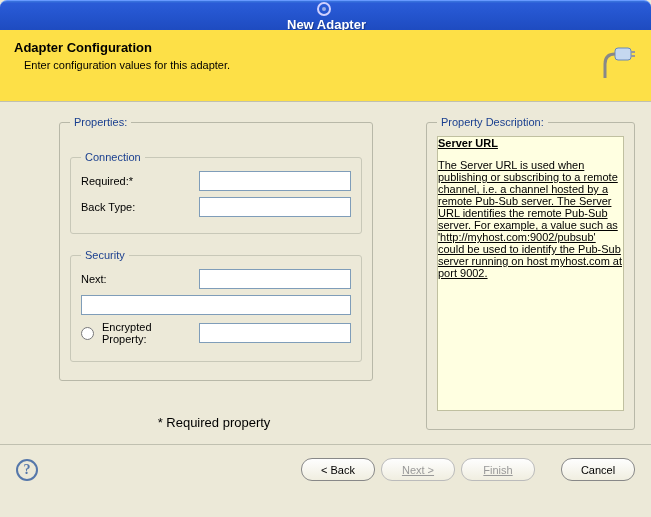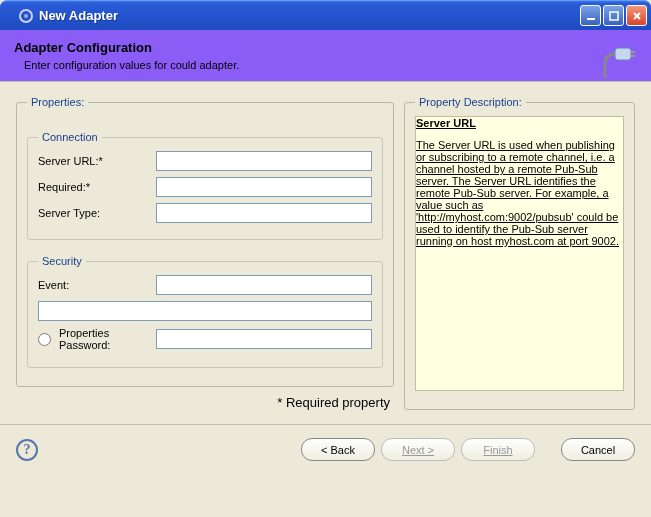--- a/index.html
+++ b/index.html
@@ -9,24 +9,25 @@
   background: #ece9d8;
   width: 651px;
   height: 517px;
   overflow: hidden;
 }
 .titlebar {
   height: 30px;
   background: linear-gradient(to bottom, #3b77dd 0%, #2a5bd7 8%, #2556d0 40%, #1e4bc0 100%);
   display: flex;
   align-items: center;
-  padding: 0 4px 0 18px;
+  padding: 0 4px 0 6px;
   color: #fff;
   border-radius: 7px 7px 0 0;
   border-top: 1px solid #6699ff;
+  flex-direction: column;
 }
 .titlebar .app-icon {
   width: 16px; height: 16px;
   margin-right: 5px;
   display: flex; align-items: center; justify-content: center;
 }
 .titlebar .title {
   font-weight: bold;
   font-size: 13px;
   text-shadow: 1px 1px 1px rgba(0,0,0,0.3);
@@ -42,25 +43,25 @@
   font-size: 11px;
   color: #fff;
 }
 .win-btn.min, .win-btn.max {
   background: linear-gradient(to bottom, #7ba4e8, #3862c0);
 }
 .win-btn.close {
   background: linear-gradient(to bottom, #f5987b, #d9432c);
 }
 .header {
-  background: #8b5cf6;
+  background: #fde047;
   padding: 10px 14px;
   border-bottom: 1px solid #c0c0b0;
   position: relative;
-  height: 52px;
+  height: 72px;
 }
 .header h1 {
   font-size: 13px;
   font-weight: bold;
   margin-bottom: 4px;
 }
 .header p {
   font-size: 11px;
   padding-left: 10px;
 }
@@ -68,21 +69,21 @@
   position: absolute;
   right: 12px;
   top: 12px;
 }
 .content {
   padding: 14px 16px;
   display: flex;
   gap: 10px;
   height: 342px;
 }
-.left-col { flex: 1; display: flex; flex-direction: column; }
+.left-col { flex: 1; display: flex; flex-direction: column; align-items: center; }
 fieldset {
   border: 1px solid #b8b8a8;
   border-radius: 3px;
   padding: 8px 10px 10px 10px;
   margin-bottom: 8px;
 }
 legend {
   color: #1a3f8f;
   font-size: 11px;
   padding: 0 4px;
@@ -117,21 +118,21 @@
 .form-row input[type="radio"] {
   margin-right: 4px;
 }
 .req-note {
   text-align: right;
   font-size: 13px;
   margin-top: auto;
   padding-right: 4px;
 }
 .right-col {
-  width: 231px;
+  width: 209px;
 }
 .desc-fieldset {
   height: 100%;
 }
 .desc-body {
   background: #ffffe1;
   border: 1px solid #c0c0a0;
   height: 275px;
   padding: 0;
   font-size: 11px;
@@ -208,65 +209,61 @@
         <svg width="10" height="10">
           <line x1="2" y1="2" x2="8" y2="8" stroke="#fff" stroke-width="2"></line>
           <line x1="8" y1="2" x2="2" y2="8" stroke="#fff" stroke-width="2"></line>
         </svg>
       </div>
   </div>
 </div>
 
 <div class="header">
   <h1>Adapter Configuration</h1>
-  <p>Enter configuration values for could adapter.</p>
+  <p>Enter configuration values for this adapter.</p>
   <span class="hdr-icon">
     <svg width="44" height="44" viewBox="0 0 44 44">
       <rect x="20" y="6" width="16" height="12" rx="3" fill="#c5d8f0" stroke="#6688bb"></rect>
       <rect x="36" y="9" width="4" height="2" fill="#999"></rect>
       <rect x="36" y="13" width="4" height="2" fill="#999"></rect>
       <path d="M20 12 Q10 12 10 22 L10 36" fill="none" stroke="#888" stroke-width="3"></path>
     </svg>
   </span>
 </div>
 
 <div class="content">
   <div class="left-col">
     <fieldset>
       <legend>Properties:</legend>
 
       <fieldset class="inner-fieldset">
         <legend>Connection</legend>
         <div class="form-row">
-          <label>Server URL:*</label>
-          <input type="text" value="" style="">
-        </div>
-        <div class="form-row">
           <label>Required:*</label>
           <input type="text" value="" style="">
         </div>
         <div class="form-row">
-          <label>Server Type:</label>
+          <label>Back Type:</label>
           <input type="text" value="" style="">
         </div>
       </fieldset>
 
       <fieldset class="inner-fieldset">
         <legend>Security</legend>
         <div class="form-row">
-          <label>Event:</label>
+          <label>Next:</label>
           <input type="text" value="" style="">
         </div>
         <div class="form-row">
           <input type="password" value="" style="">
         </div>
         <div class="form-row">
           <label>
             <input type="radio" name="pwtype" style="">
-            <span>Properties Password:</span>
+            <span>Encrypted Property:</span>
           </label>
           <input type="password" value="" style="">
         </div>
       </fieldset>
     </fieldset>
     <div class="req-note">* Required property</div>
   </div>
 
   <div class="right-col">
     <fieldset class="desc-fieldset">

